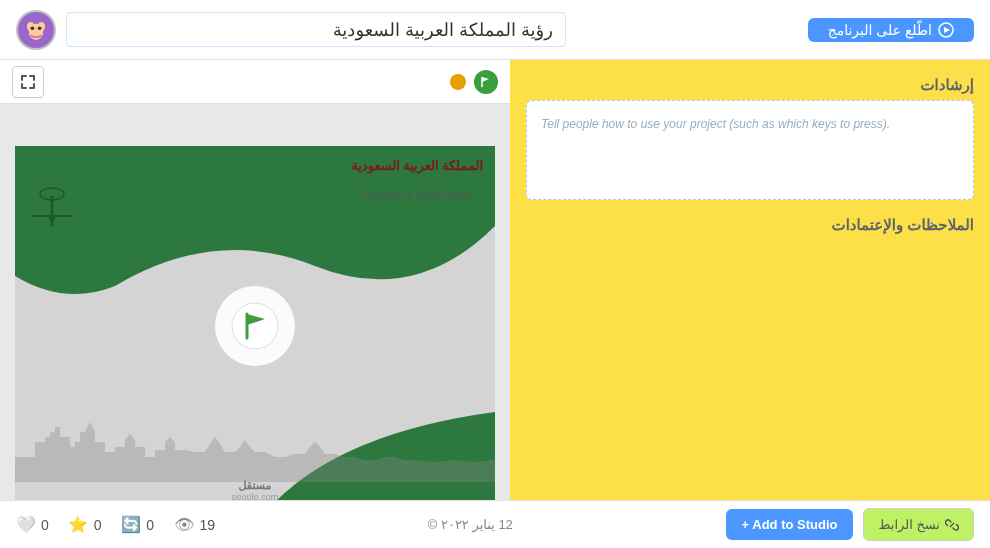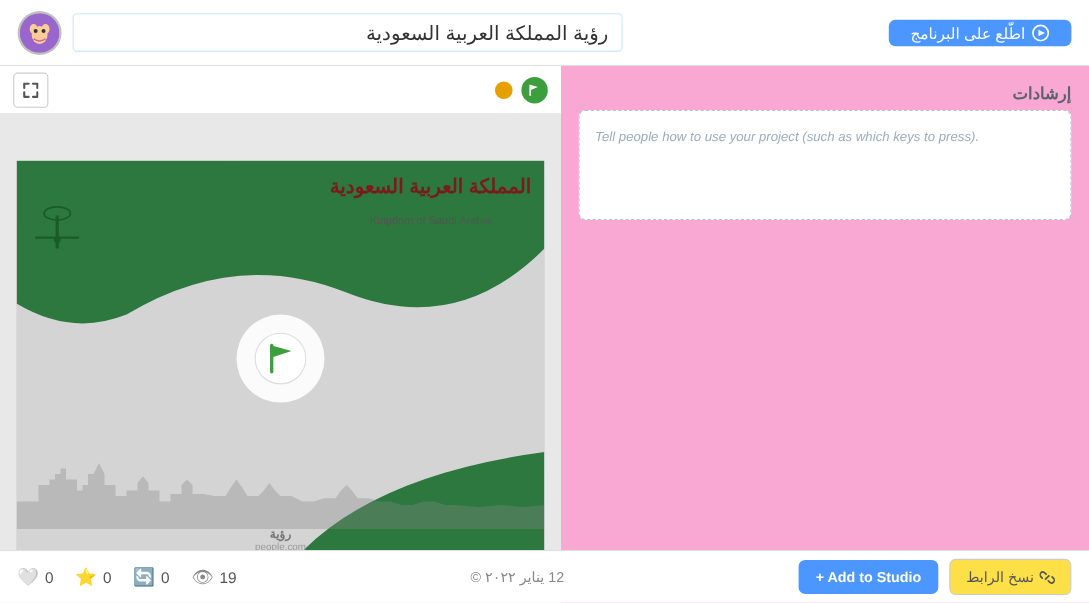--- a/index.html
+++ b/index.html
@@ -158,21 +158,21 @@
       background: rgba(255,255,255,0.9);
       display: flex;
       align-items: center;
       justify-content: center;
       cursor: pointer;
     }
 
     
     .right-panel {
       flex: 1;
-      background: #f9a8d4;
+      background: #fde047;
       padding: 16px;
       display: flex;
       flex-direction: column;
       gap: 16px;
       overflow-y: auto;
     }
     .section-title {
       font-size: 15px;
       font-weight: bold;
       color: #5c6370;
@@ -240,21 +240,21 @@
       border-radius: 6px;
       padding: 8px 16px;
       font-size: 13px;
       cursor: pointer;
       display: flex;
       align-items: center;
       gap: 5px;
       font-weight: bold;
     }
     .btn-copy-link {
-      background: #fde047;
+      background: #bef264;
       color: #555;
       border: 1px solid #ccc;
       border-radius: 6px;
       padding: 8px 14px;
       font-size: 13px;
       cursor: pointer;
       display: flex;
       align-items: center;
       gap: 5px;
       direction: rtl;
@@ -323,21 +323,21 @@
             </svg>
           </div>
 
           <div style="position:absolute;bottom:0;right:0;">
             <svg width="300" height="150" viewBox="0 0 300 150">
               <path d="M80 150 Q150 80 300 60 L300 150 Z" fill="#1a6e2e" opacity="0.9"></path>
             </svg>
           </div>
 
           <div style="position:absolute;top:12px;right:12px;text-align:center;">
-            <div style="font-size:18px;color:#7a1a1a;font-weight:bold;direction:rtl;font-family:Liberation Sans, sans-serif;">المملكة العربية السعودية</div>
+            <div style="font-size:13px;color:#7a1a1a;font-weight:bold;direction:rtl;font-family:Liberation Serif, serif;">المملكة العربية السعودية</div>
             <div style="font-size:10px;color:#555;margin-top:16px;">Kingdom of Saudi Arabia</div>
           </div>
 
           <div style="position:absolute;top:30px;left:12px;">
             <svg width="50" height="60" viewBox="0 0 50 60">
 
               <line x1="25" y1="50" x2="25" y2="20" stroke="#1a5c28" stroke-width="3"></line>
               <ellipse cx="25" cy="18" rx="12" ry="6" fill="none" stroke="#1a5c28" stroke-width="1.5"></ellipse>
               <line x1="5" y1="40" x2="45" y2="40" stroke="#1a5c28" stroke-width="2"></line>
               <circle cx="25" cy="42" r="3" fill="#1a5c28"></circle>
@@ -354,38 +354,39 @@
             <svg width="48" height="48" viewBox="0 0 48 48">
 
               <circle cx="24" cy="24" r="23" fill="white" stroke="#ddd" stroke-width="1"></circle>
 
               <line x1="16" y1="12" x2="16" y2="36" stroke="#3c9e3c" stroke-width="3" stroke-linecap="round"></line>
               <path d="M16 12 L34 17 L16 23 Z" fill="#3c9e3c"></path>
             </svg>
           </div>
 
           <div style="position:absolute;bottom:4px;left:50%;transform:translateX(-50%);text-align:center;">
-            <div style="font-size:11px;color:#777;font-weight:bold;">رؤية</div>
+            <div style="font-size:11px;color:#777;font-weight:bold;">مستقل</div>
             <div style="font-size:9px;color:#999;">people.com</div>
           </div>
         </div>
       </div>
     </div>
   </div>
 
   <div class="right-panel">
 
     <div>
       <div class="section-title">إرشادات</div>
       <div class="text-area-box">
         <span>Tell people how to use your project (such as which keys to press).</span>
       </div>
     </div>
 
     <div>
+      <div class="section-title">الملاحظات والإعتمادات</div>
     </div>
 
   </div>
 
   <div class="footer">
 
     <div class="footer-stats">
       <div class="stat-item">
         <span class="stat-icon">🤍</span>
         <span>0</span>

